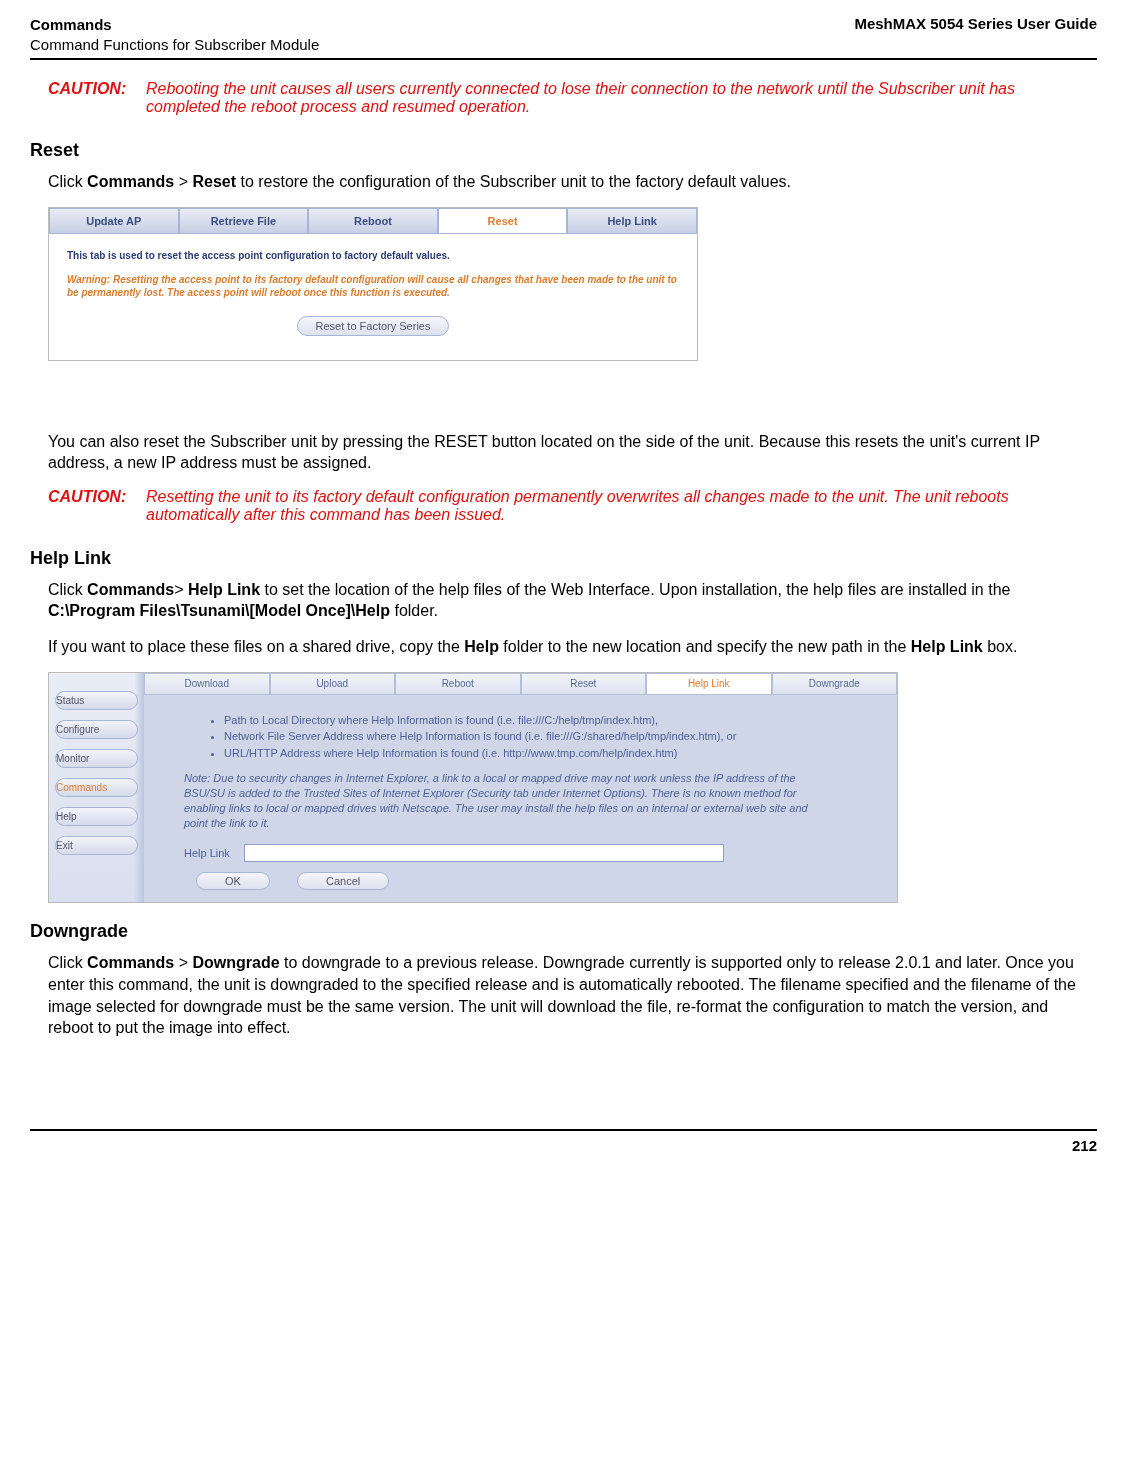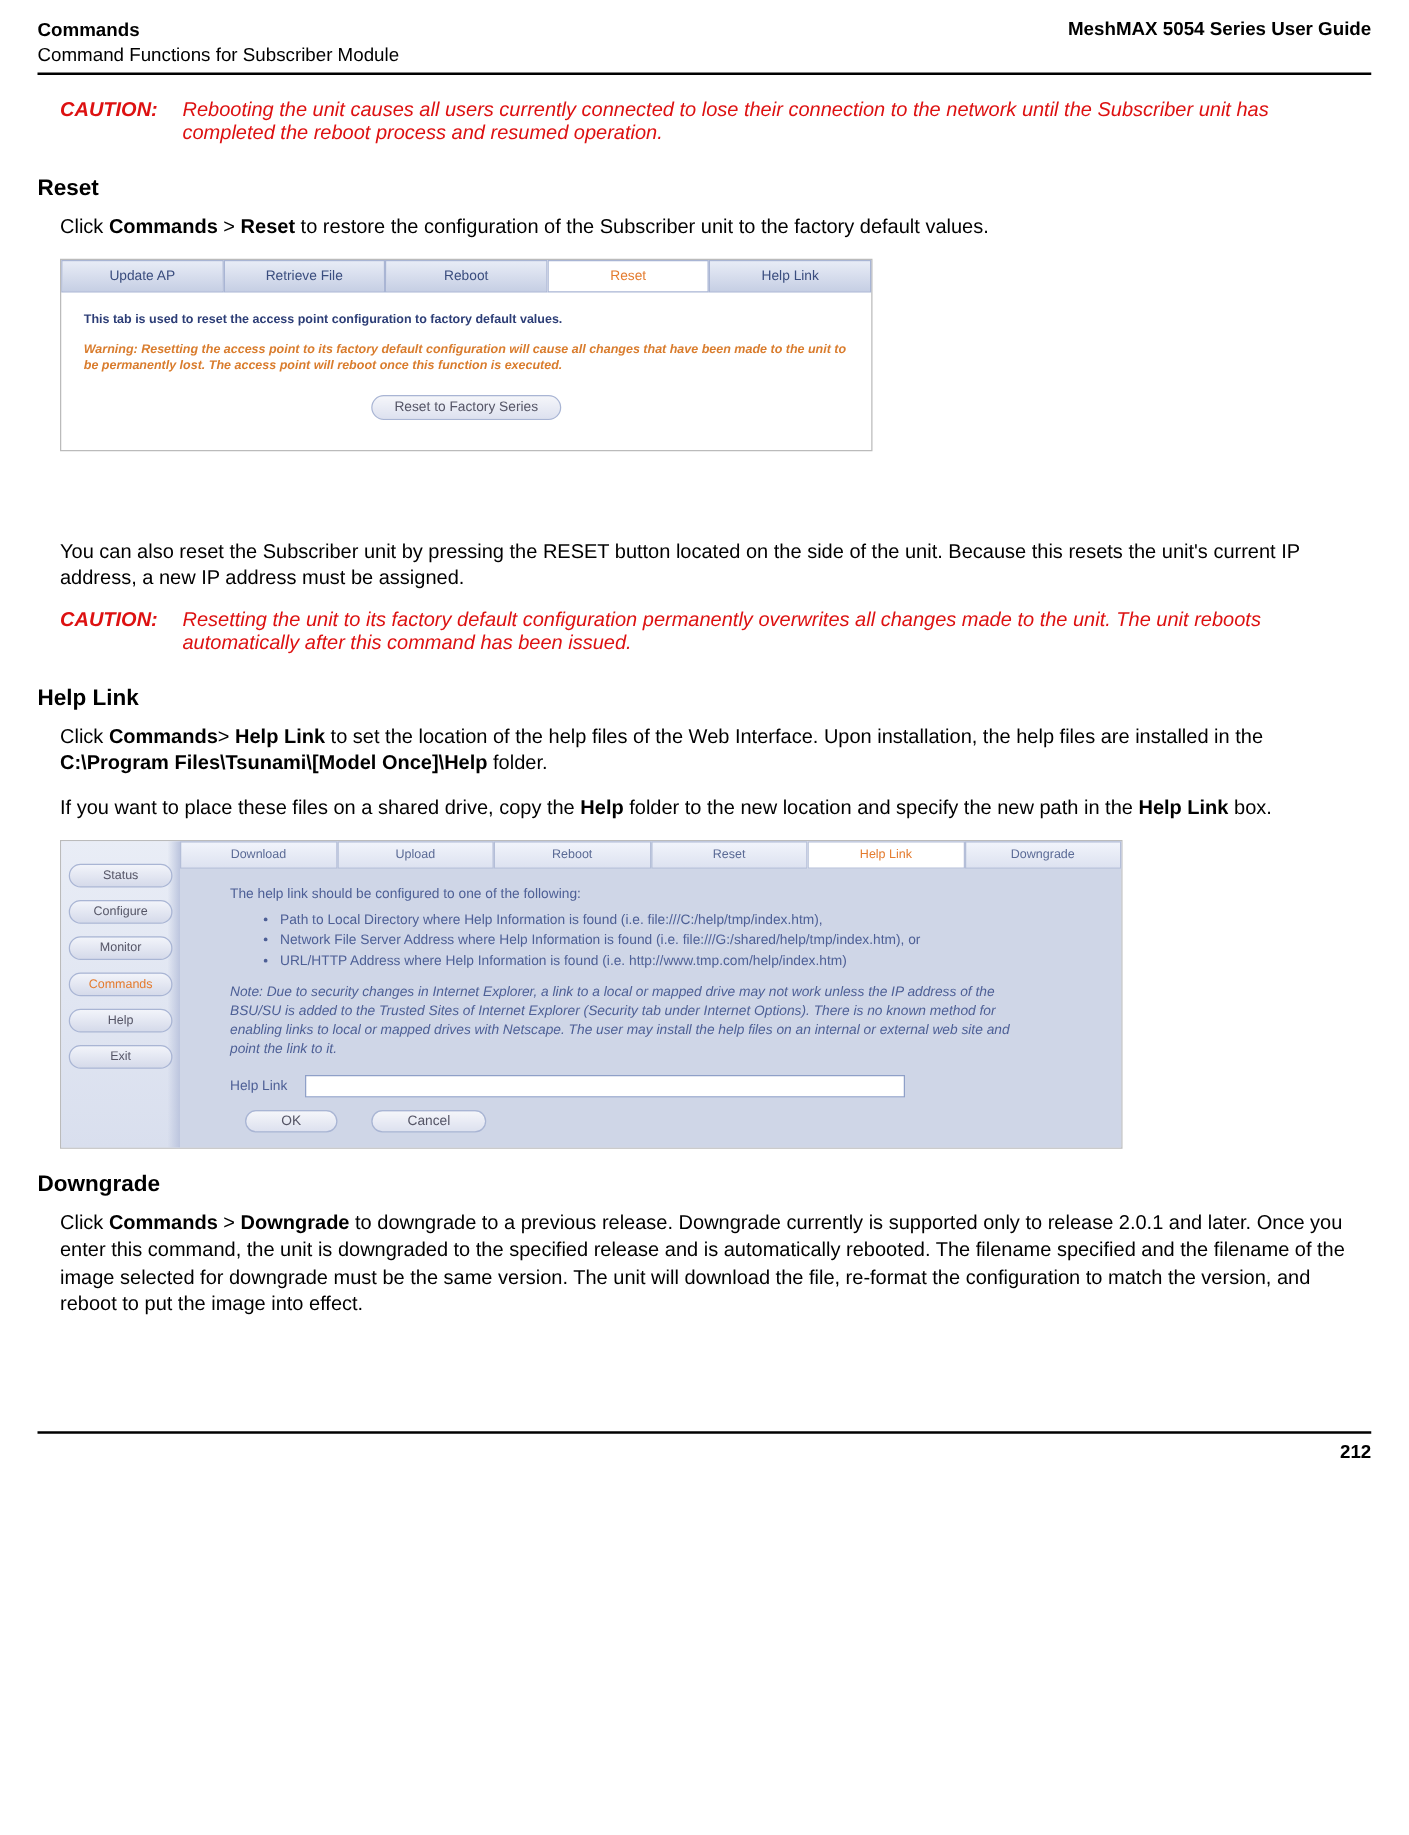--- a/index.html
+++ b/index.html
@@ -66,20 +66,21 @@
     
     .shot1 {
       width: 650px;
       border: 1px solid #bbb;
       margin: 0 0 0 18px;
       background: #fff;
     }
     .shot1-tabs {
       display: flex;
       height: 26px;
+      font-weight: bold;
     }
     .shot1-tabs .tab {
       flex: 1;
       font-size: 11px;
       display: flex;
       align-items: center;
       justify-content: center;
       background: linear-gradient(#e8ecf6, #c6cfe4);
       border: 1px solid #a9b5d4;
       color: #3a4d7e;
@@ -145,21 +146,21 @@
       width:10px;
       background:linear-gradient(to left, #bcc5de, transparent);
     }
     .side-btn {
       font-size: 10px;
       color: #556;
       background: linear-gradient(#f2f4fa, #d5daea);
       border: 1px solid #a9b5d4;
       border-radius: 10px;
       padding: 3px 0;
-      text-align: center;
+      text-align: left;
       cursor: pointer;
       position:relative;
       z-index:1;
     }
     .side-btn.active {
       color: #e47b2e;
     }
     .shot2-main {
       flex: 1;
       background: #cfd6e7;
@@ -309,21 +310,20 @@
   <div class="shot2-main">
     <div class="shot2-tabs">
       <div class="tab2">Download</div>
       <div class="tab2">Upload</div>
       <div class="tab2">Reboot</div>
       <div class="tab2">Reset</div>
       <div class="tab2 active">Help Link</div>
       <div class="tab2">Downgrade</div>
     </div>
     <div class="shot2-content">
-      <div class="intro">The help link should be configured to one of the following:</div>
       <ul>
         <li>Path to Local Directory where Help Information is found (i.e. file:///C:/help/tmp/index.htm),</li>
         <li>Network File Server Address where Help Information is found (i.e. file:///G:/shared/help/tmp/index.htm), or</li>
         <li>URL/HTTP Address where Help Information is found (i.e. http://www.tmp.com/help/index.htm)</li>
       </ul>
       <div class="note">Note: Due to security changes in Internet Explorer, a link to a local or mapped drive may not work unless the IP address of the BSU/SU is added to the Trusted Sites of Internet Explorer (Security tab under Internet Options). There is no known method for enabling links to local or mapped drives with Netscape. The user may install the help files on an internal or external web site and point the link to it.</div>
       <div class="fieldrow">
         <span class="flabel">Help Link</span>
         <input type="text" value="" style="">
       </div>

